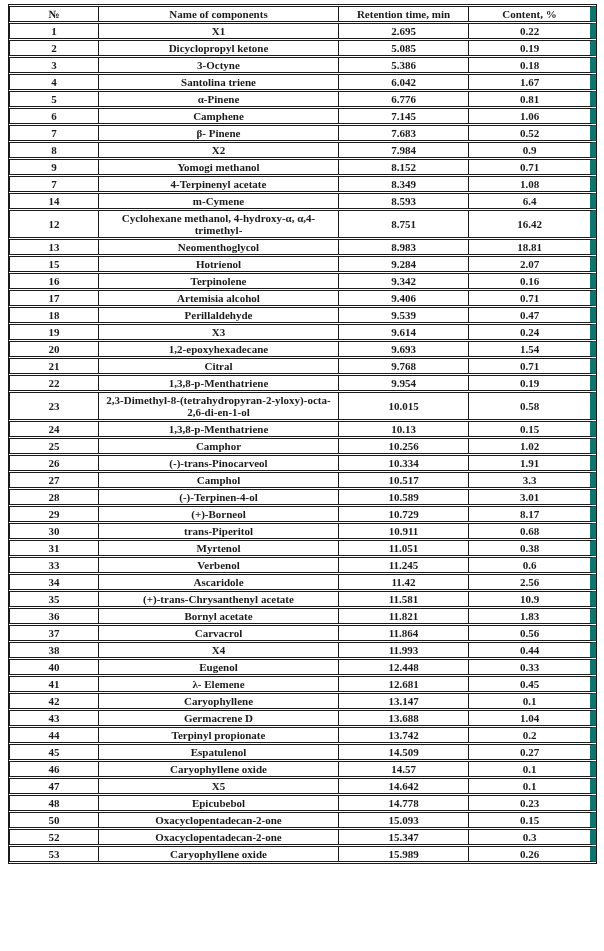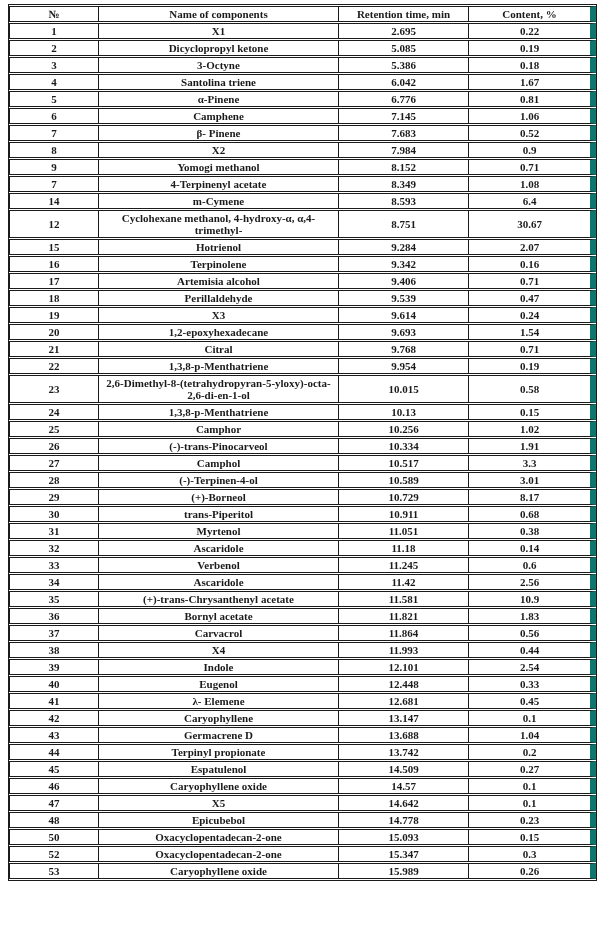--- a/index.html
+++ b/index.html
@@ -130,21 +130,27 @@
         <tr>
           <td>14</td>
           <td>m-Cymene</td>
           <td>8.593</td>
           <td>6.4</td>
         </tr>
         <tr>
           <td>12</td>
           <td>Cyclohexane methanol, 4-hydroxy-α, α,4-trimethyl-</td>
           <td>8.751</td>
-          <td>30.67</td>
+          <td>16.42</td>
+        </tr>
+        <tr>
+          <td>13</td>
+          <td>Neomenthoglycol</td>
+          <td>8.983</td>
+          <td>18.81</td>
         </tr>
         <tr>
           <td>15</td>
           <td>Hotrienol</td>
           <td>9.284</td>
           <td>2.07</td>
         </tr>
         <tr>
           <td>16</td>
           <td>Terpinolene</td>
@@ -182,21 +188,21 @@
           <td>0.71</td>
         </tr>
         <tr>
           <td>22</td>
           <td>1,3,8-p-Menthatriene</td>
           <td>9.954</td>
           <td>0.19</td>
         </tr>
         <tr>
           <td>23</td>
-          <td>2,6-Dimethyl-8-(tetrahydropyran-5-yloxy)-octa-2,6-di-en-1-ol</td>
+          <td>2,3-Dimethyl-8-(tetrahydropyran-2-yloxy)-octa-2,6-di-en-1-ol</td>
           <td>10.015</td>
           <td>0.58</td>
         </tr>
         <tr>
           <td>24</td>
           <td>1,3,8-p-Menthatriene</td>
           <td>10.13</td>
           <td>0.15</td>
         </tr>
         <tr>
@@ -235,26 +241,20 @@
           <td>10.911</td>
           <td>0.68</td>
         </tr>
         <tr>
           <td>31</td>
           <td>Myrtenol</td>
           <td>11.051</td>
           <td>0.38</td>
         </tr>
         <tr>
-          <td>32</td>
-          <td>Ascaridole</td>
-          <td>11.18</td>
-          <td>0.14</td>
-        </tr>
-        <tr>
           <td>33</td>
           <td>Verbenol</td>
           <td>11.245</td>
           <td>0.6</td>
         </tr>
         <tr>
           <td>34</td>
           <td>Ascaridole</td>
           <td>11.42</td>
           <td>2.56</td>
@@ -275,26 +275,20 @@
           <td>37</td>
           <td>Carvacrol</td>
           <td>11.864</td>
           <td>0.56</td>
         </tr>
         <tr>
           <td>38</td>
           <td>X4</td>
           <td>11.993</td>
           <td>0.44</td>
-        </tr>
-        <tr>
-          <td>39</td>
-          <td>Indole</td>
-          <td>12.101</td>
-          <td>2.54</td>
         </tr>
         <tr>
           <td>40</td>
           <td>Eugenol</td>
           <td>12.448</td>
           <td>0.33</td>
         </tr>
         <tr>
           <td>41</td>
           <td>λ- Elemene</td>

